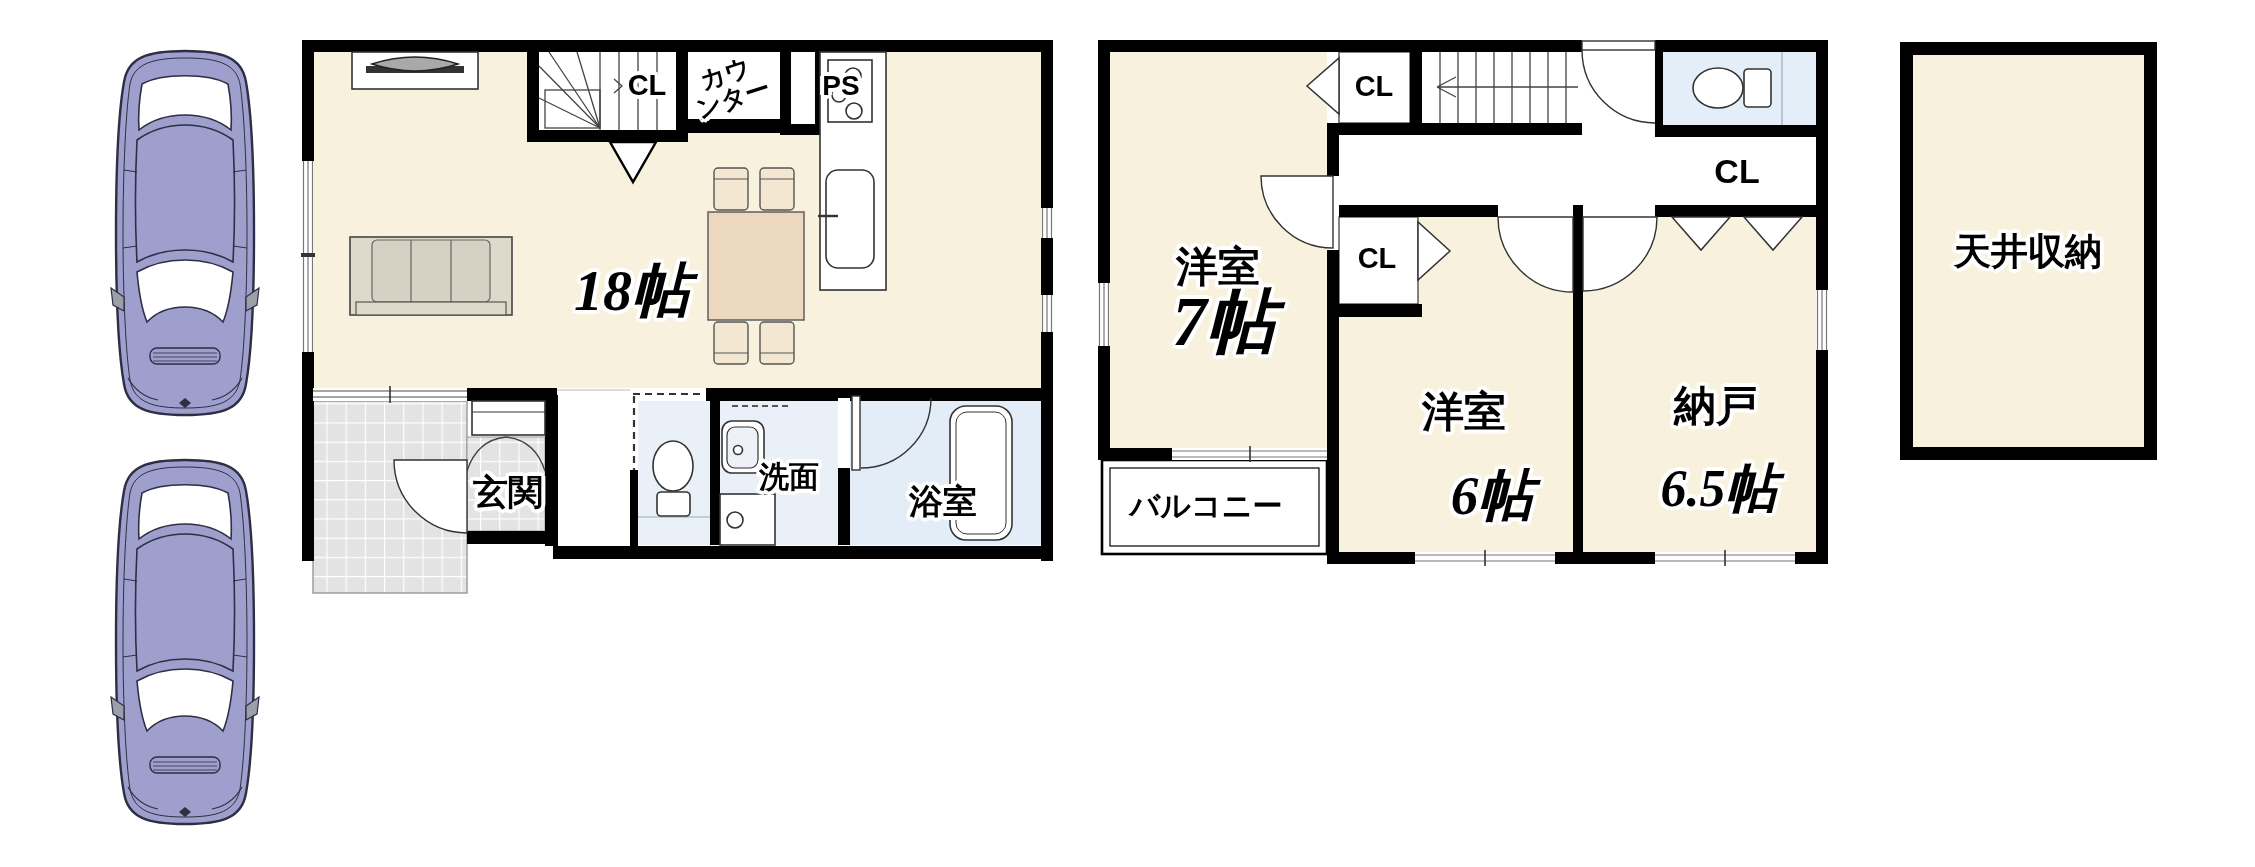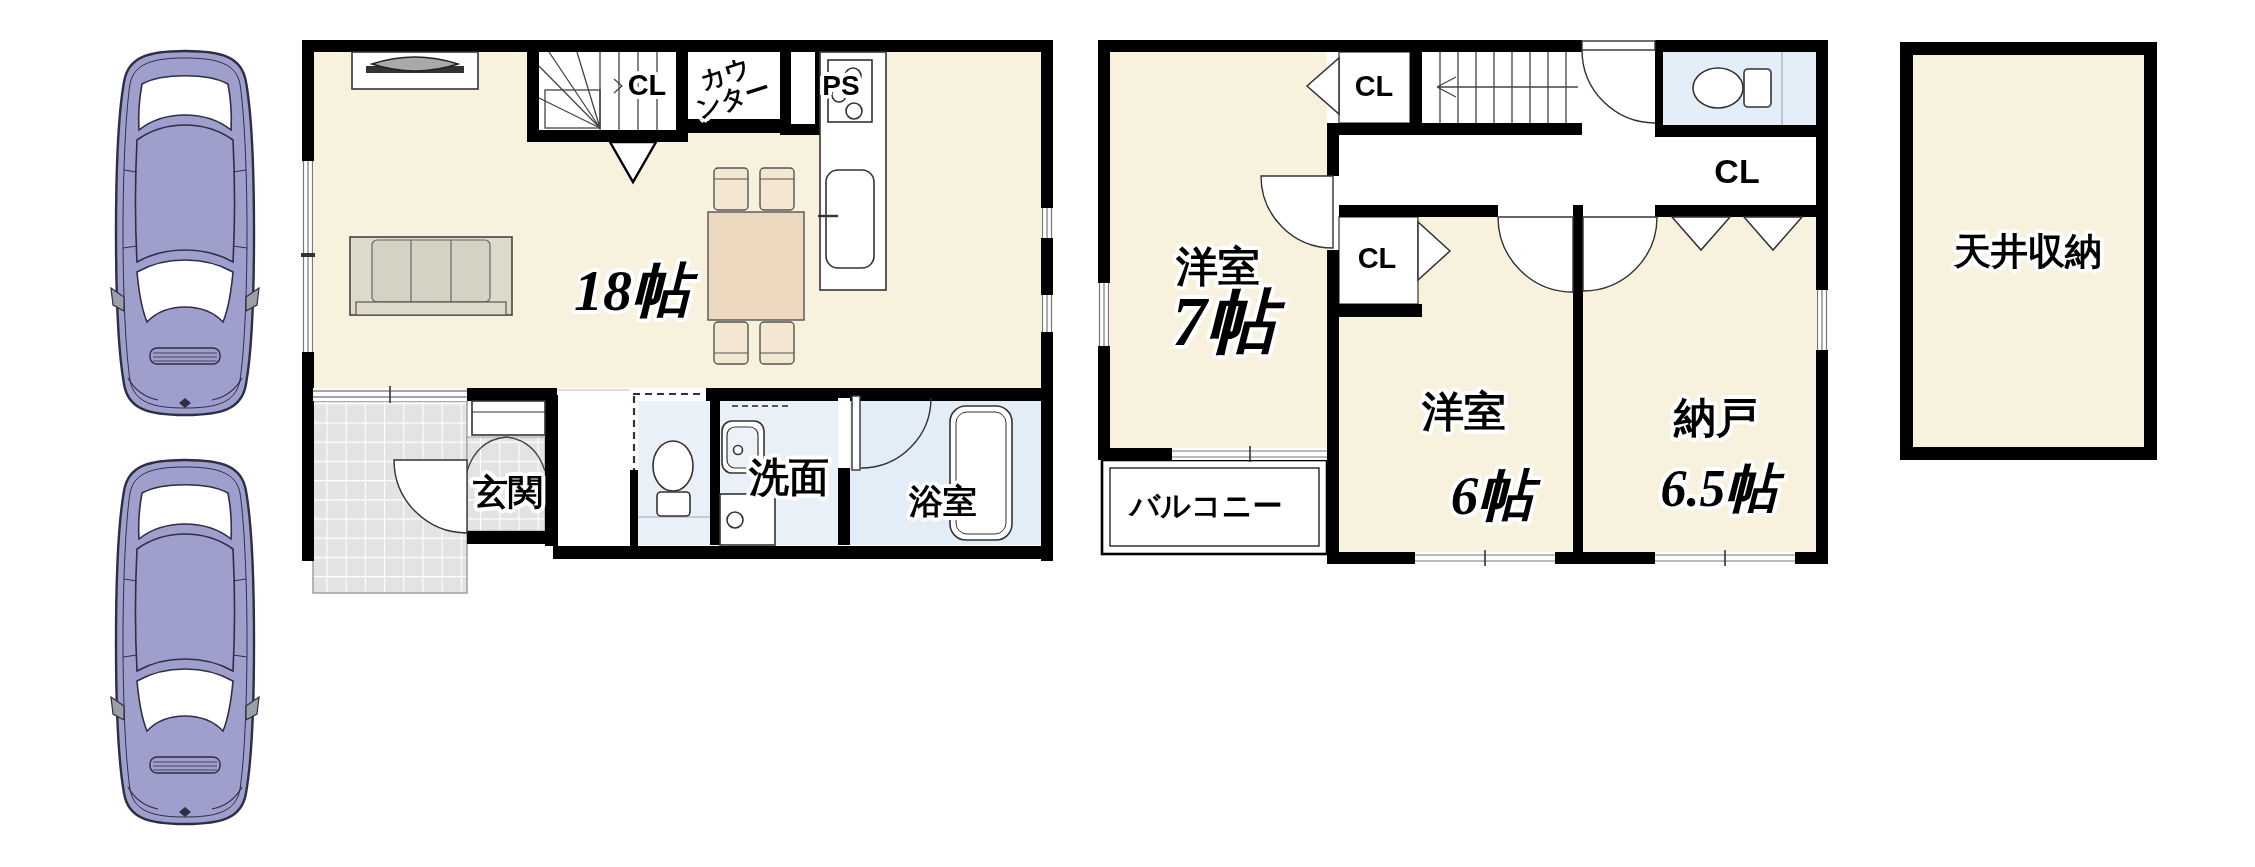--- a/index.html
+++ b/index.html
@@ -288,28 +288,28 @@
 </svg>
 
   <div class="lbl siz" style="left:632px;top:291px;font-size:58px;font-family:Liberation Serif, serif;">18帖</div>
   <div class="lbl" style="left:647px;top:86px;font-size:29px;">CL</div>
   <div class="lbl rot" style="left:729px;top:86px;font-size:25px;">
     <span style="display:block;">カウ</span>
     <span style="display:block;">ンター</span>
   </div>
   <div class="lbl" style="left:806px;top:86px;font-size:28px;margin-left:35px;">PS</div>
   <div class="lbl" style="left:508px;top:492px;font-size:35px;">玄関</div>
-  <div class="lbl" style="left:789px;top:477px;font-size:40px;">洗面</div>
+  <div class="lbl" style="left:789px;top:477px;font-size:30px;">洗面</div>
   <div class="lbl" style="left:943px;top:477px;font-size:34px;margin-top:24px;">浴室</div>
 
   <div class="lbl" style="left:1374px;top:87px;font-size:29px;">CL</div>
   <div class="lbl" style="left:1377px;top:259px;font-size:29px;">CL</div>
   <div class="lbl" style="left:1737px;top:171px;font-size:34px;">CL</div>
   <div class="lbl" style="left:1218px;top:267px;font-size:42px;">洋室</div>
   <div class="lbl siz" style="left:1224px;top:322px;font-size:69px;">7帖</div>
   <div class="lbl" style="left:1464px;top:412px;font-size:42px;">洋室</div>
   <div class="lbl siz" style="left:1468px;top:496px;font-size:55px;margin-left:24px;">6帖</div>
-  <div class="lbl" style="left:1716px;top:406px;font-size:42px;margin-top:12px;">納戸</div>
+  <div class="lbl" style="left:1716px;top:406px;font-size:42px;">納戸</div>
   <div class="lbl siz" style="left:1719px;top:489px;font-size:52px;">6.5帖</div>
   <div class="lbl" style="left:1206px;top:506px;font-size:30px;">バルコニー</div>
 
   <div class="lbl" style="left:2028px;top:252px;font-size:37px;">天井収納</div>
 </div>
 
 </body></html>

